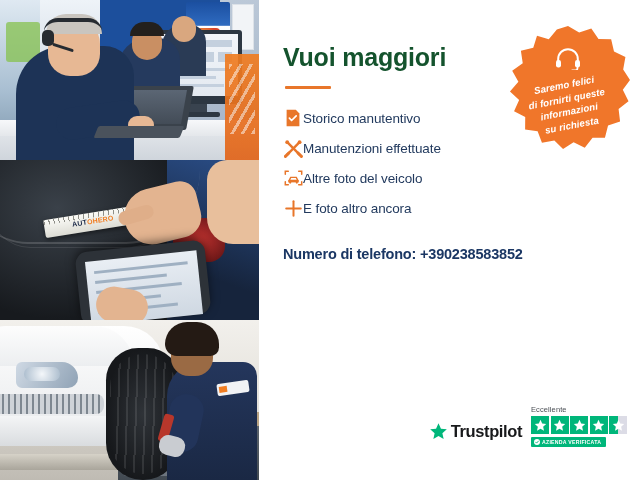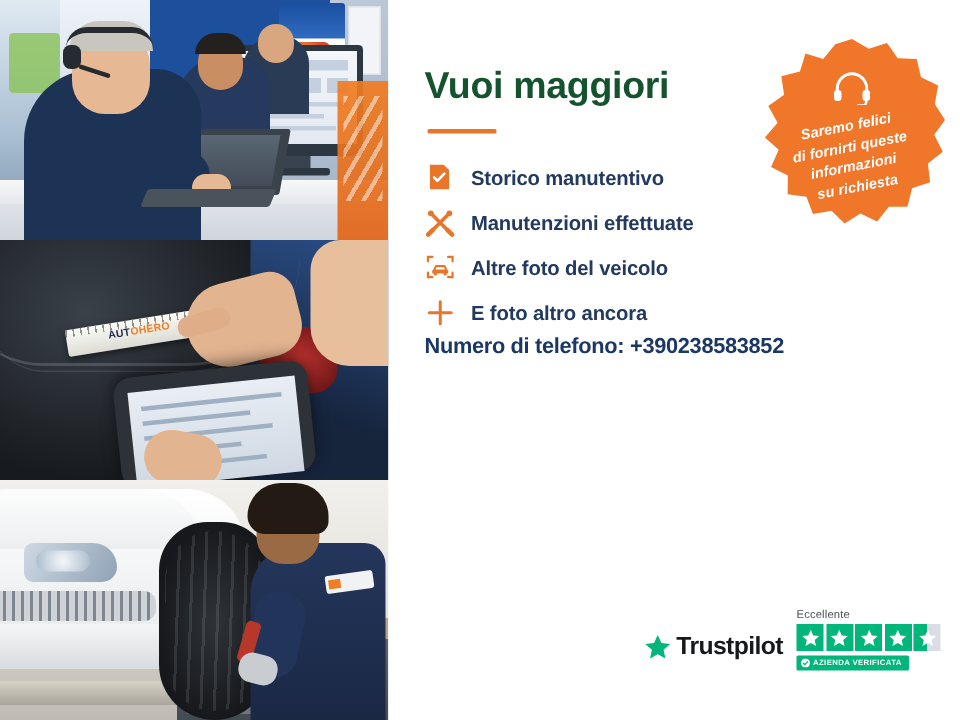--- a/index.html
+++ b/index.html
@@ -207,40 +207,38 @@
   }
 
   #feature-list {
     list-style: none;
     margin-top: 14px;
   }
   .feature {
     display: flex;
     align-items: center;
     height: 30px;
-    gap: 11px;
-    font-weight: bold;
   }
   .feat-ico {
     width: 20px;
     height: 20px;
     flex: 0 0 20px;
     display: flex;
     align-items: center;
     justify-content: center;
     color: #e8762a;
   }
   .feat-label {
     font-size: 13.5px;
     color: #223a5e;
     letter-spacing: -0.1px;
     white-space: nowrap;
   }
 
-  #phone-block { }
+  #phone-block { margin-top: 23px; }
   #phone-line {
     font-size: 14.5px;
     font-weight: 700;
     color: #1b3764;
     letter-spacing: -0.2px;
     white-space: nowrap;
   }
   #phone-line .num { font-weight: 700; }
   .body-line {
     font-size: 11.5px;

